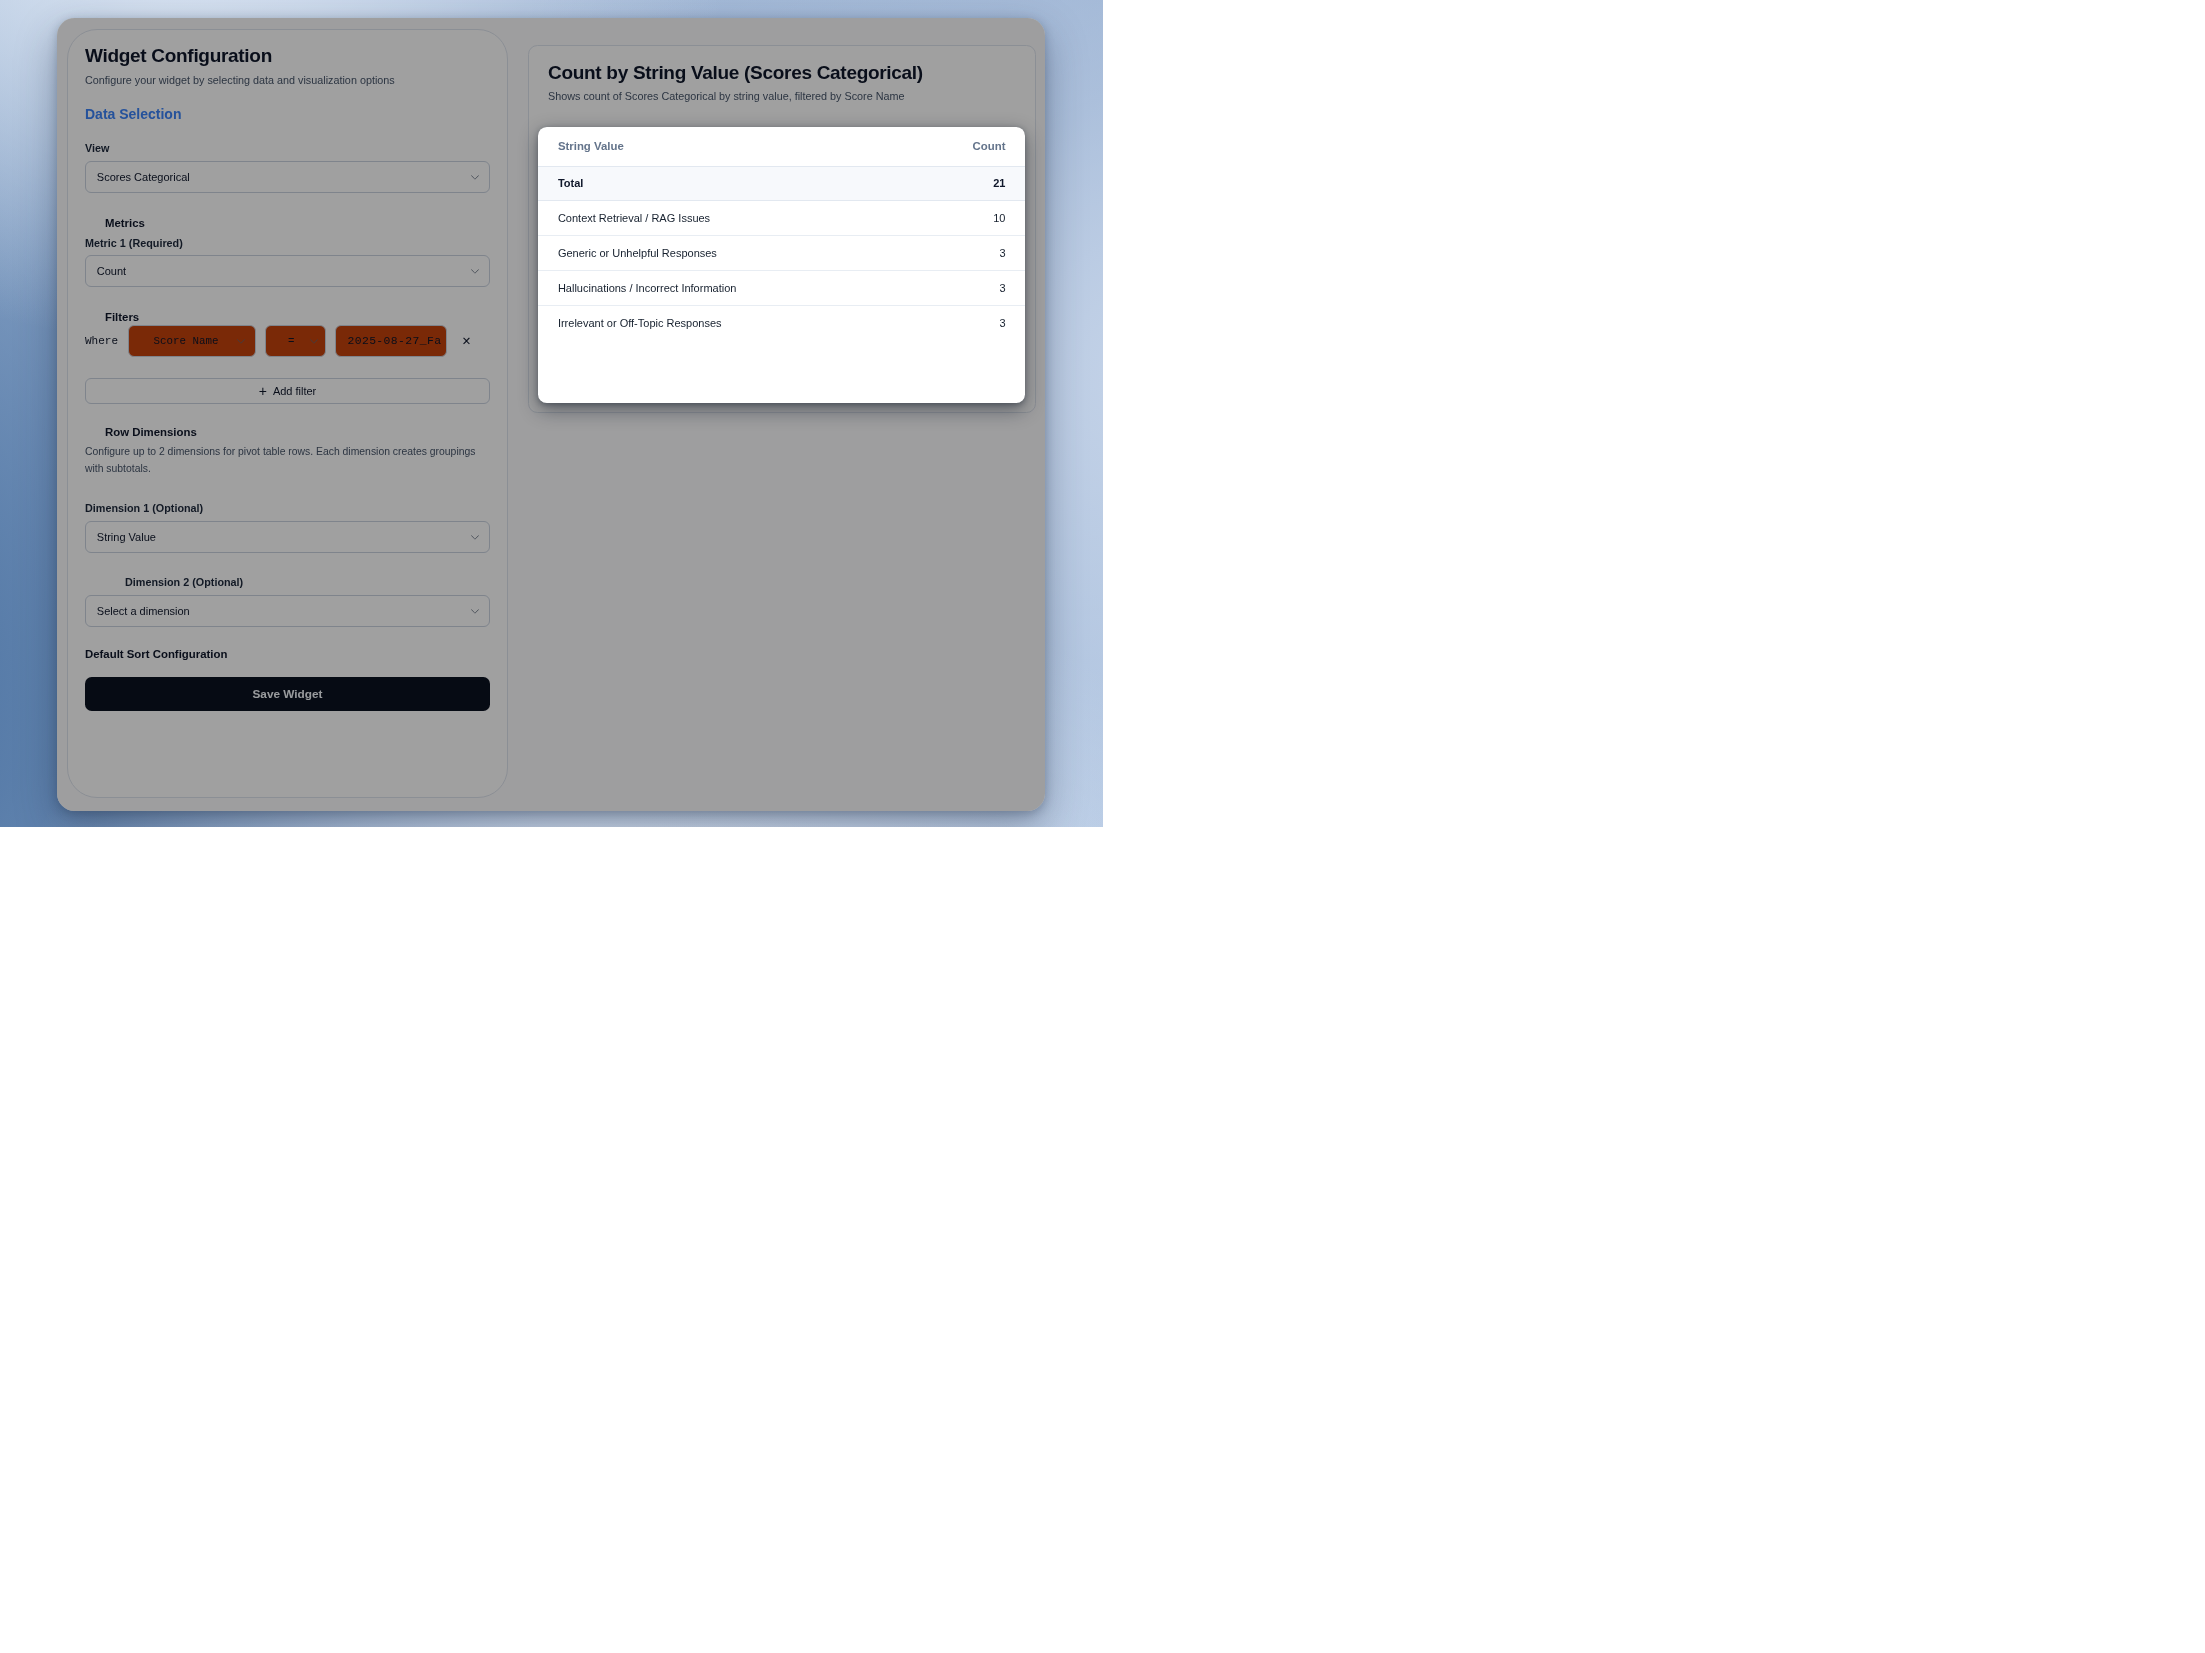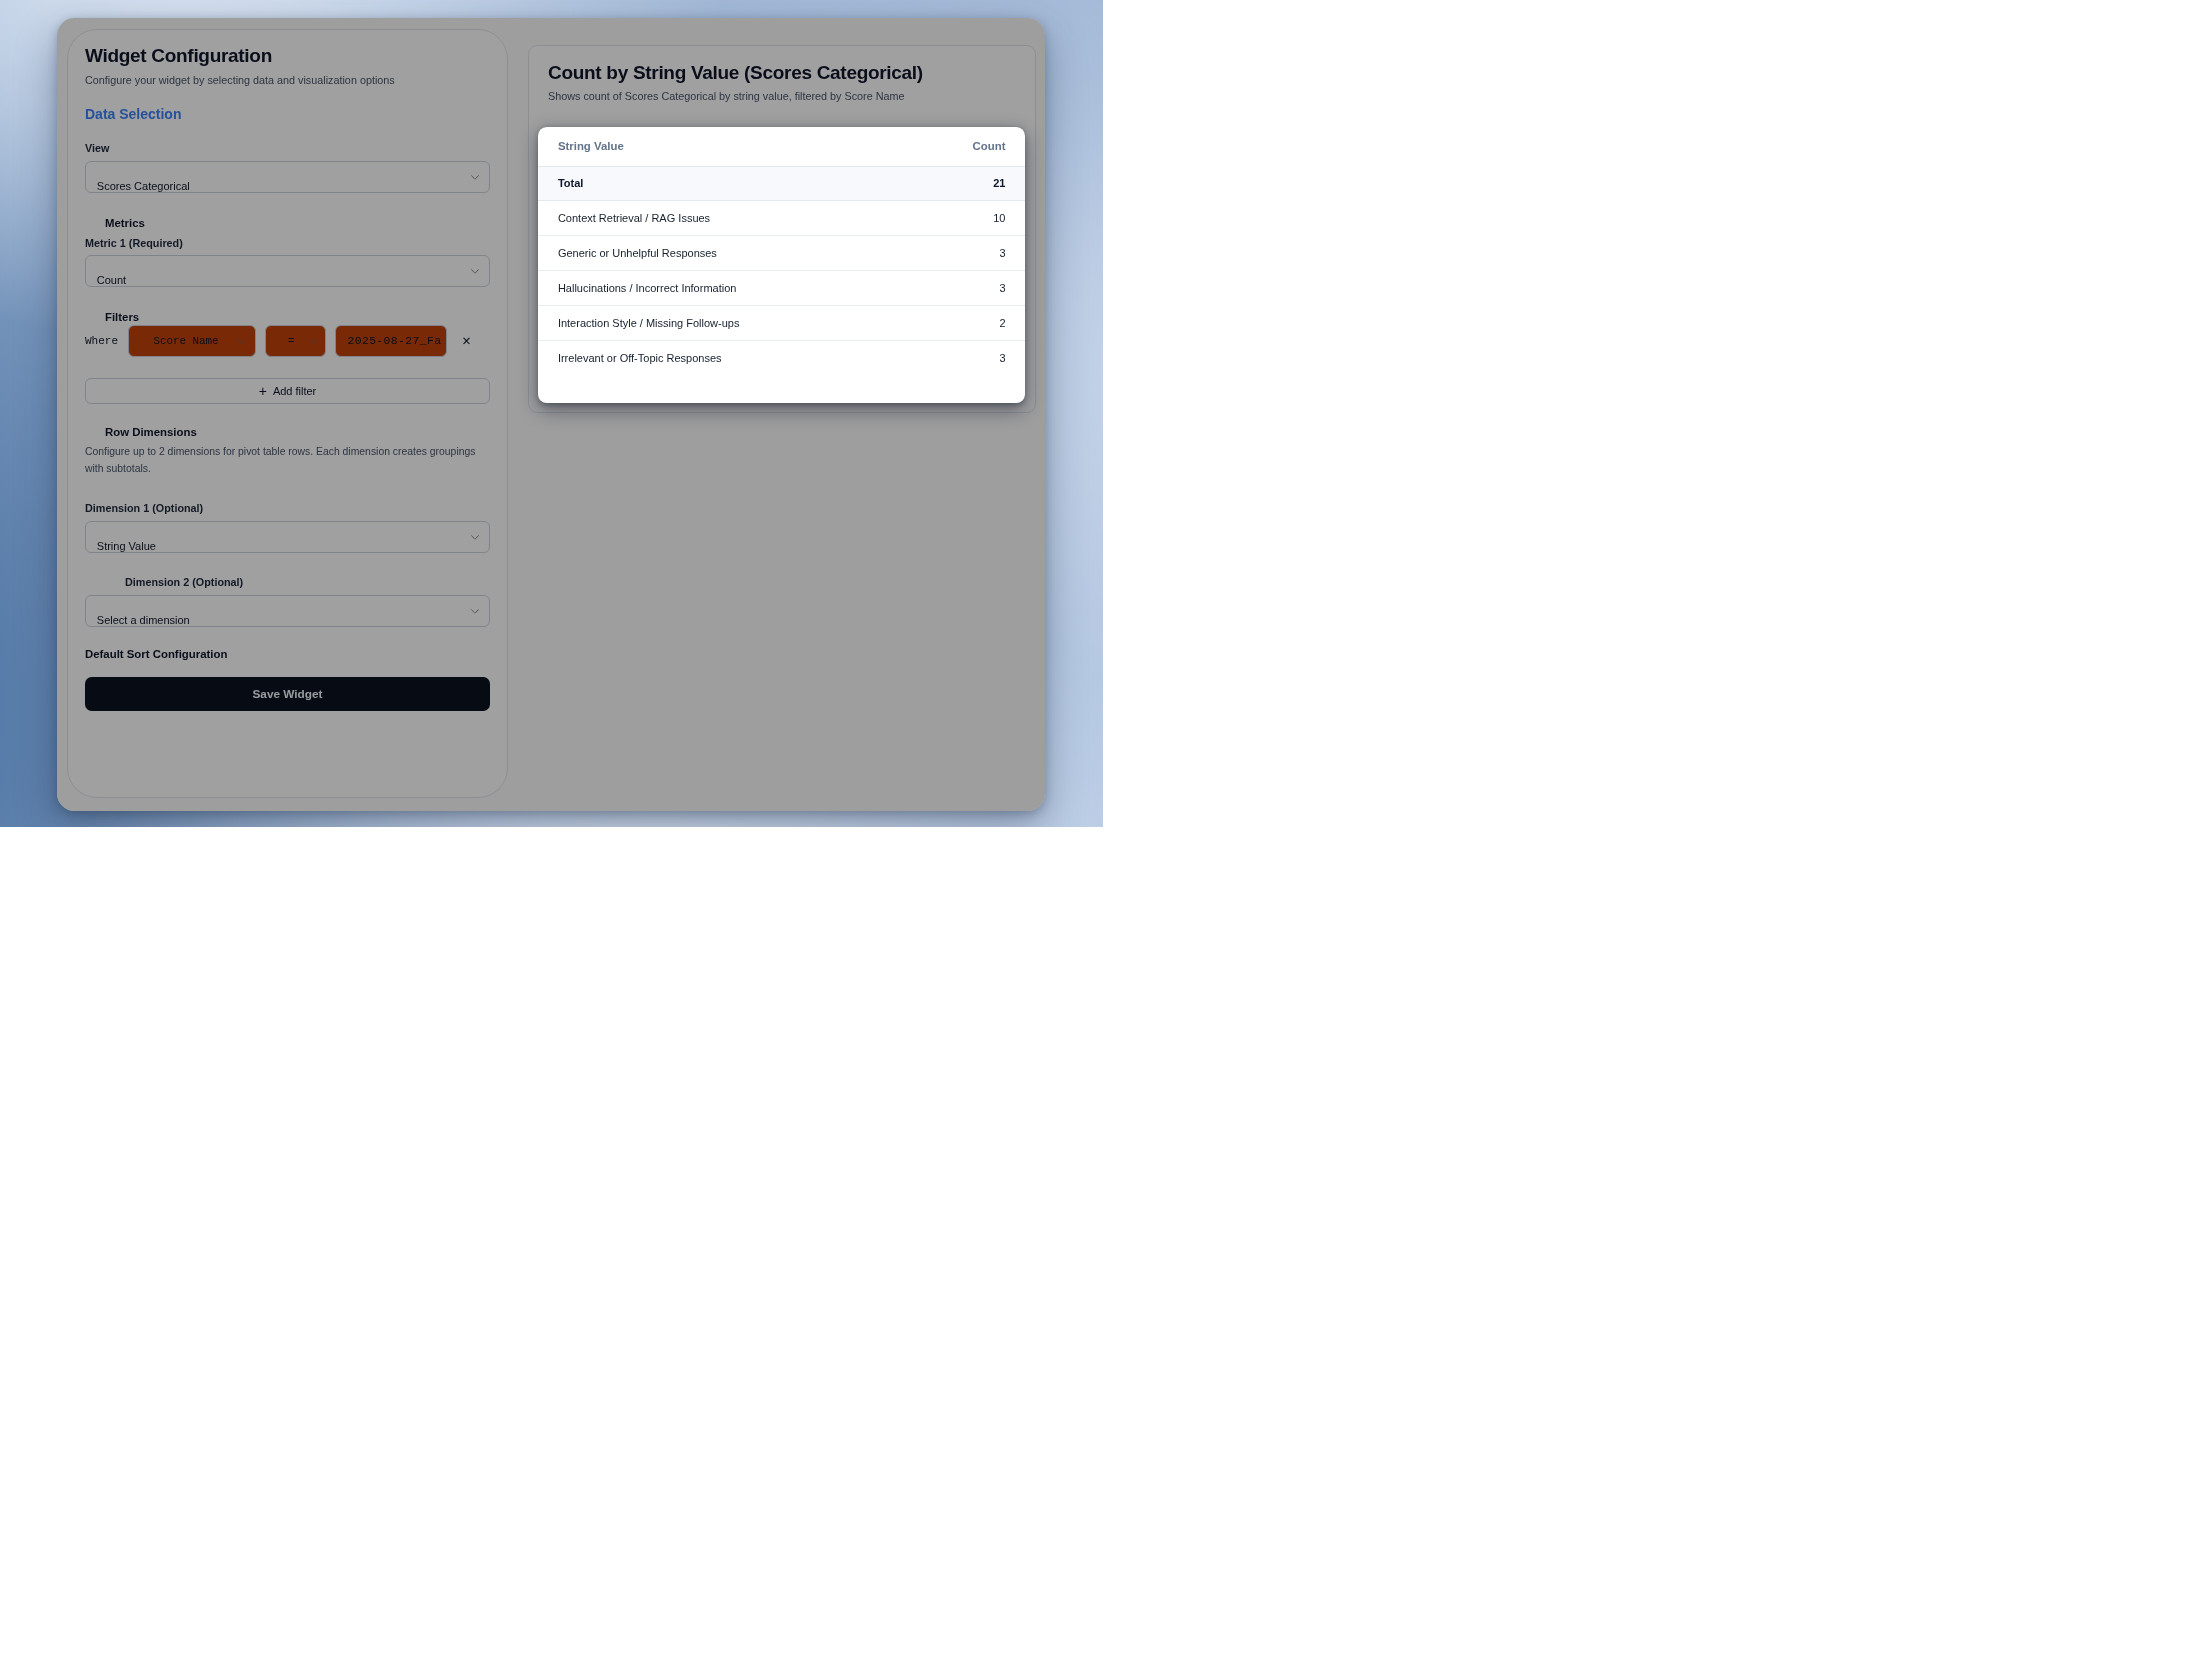--- a/index.html
+++ b/index.html
@@ -46,21 +46,21 @@
     padding:0 27px 0 10.8px; font-size:11px; color:#0f172a; cursor:pointer;
   }
   .chevron {
     position:absolute; right:11.4px; top:50%; width:6px; height:6px;
     border-right:1.3px solid #5a6675; border-bottom:1.3px solid #5a6675;
     transform:translateY(-70%) rotate(45deg); border-radius:0.7px;
   }
   
   .mt-sec   { margin-top:17.5px; }
   .mt-label { margin-top:19.5px; }
-  .mt-field { margin-top:6.7px;align-items:flex-end; }
+  .mt-field { margin-top:6.7px; }
   .mt-big   { margin-top:24px;padding-left:20px; }
 
   
   .filter-row { display:flex; align-items:center; gap:8.8px; margin-top:2px;font-family:Liberation Mono, monospace; }
   .where { font-size:11px; color:#0f172a; margin-right:1.3px; }
   .pill {
     position:relative; display:flex; align-items:center; height:32px;
     border:0.7px solid #c9d2de; border-radius:6px; background:#c2410c;
     font-size:10.8px; color:#0f172a; cursor:pointer;justify-content:center;
   }
@@ -194,24 +194,20 @@
   <div class="t-row t-data">
     <span class="cell-label">Generic or Unhelpful Responses</span>
     <span class="cnt cell-count">3</span>
   </div>
 
   <div class="t-row t-data">
     <span class="cell-label">Hallucinations / Incorrect Information</span>
     <span class="cnt cell-count">3</span>
   </div>
 
-  <div class="t-row t-data">
-    <span class="cell-label">Interaction Style / Missing Follow-ups</span>
-    <span class="cnt cell-count">2</span>
-  </div>
 
   <div class="t-row t-data">
     <span class="cell-label">Irrelevant or Off-Topic Responses</span>
     <span class="cnt cell-count">3</span>
   </div>
 </div>
       </div>
     </div>
 
   </div>

